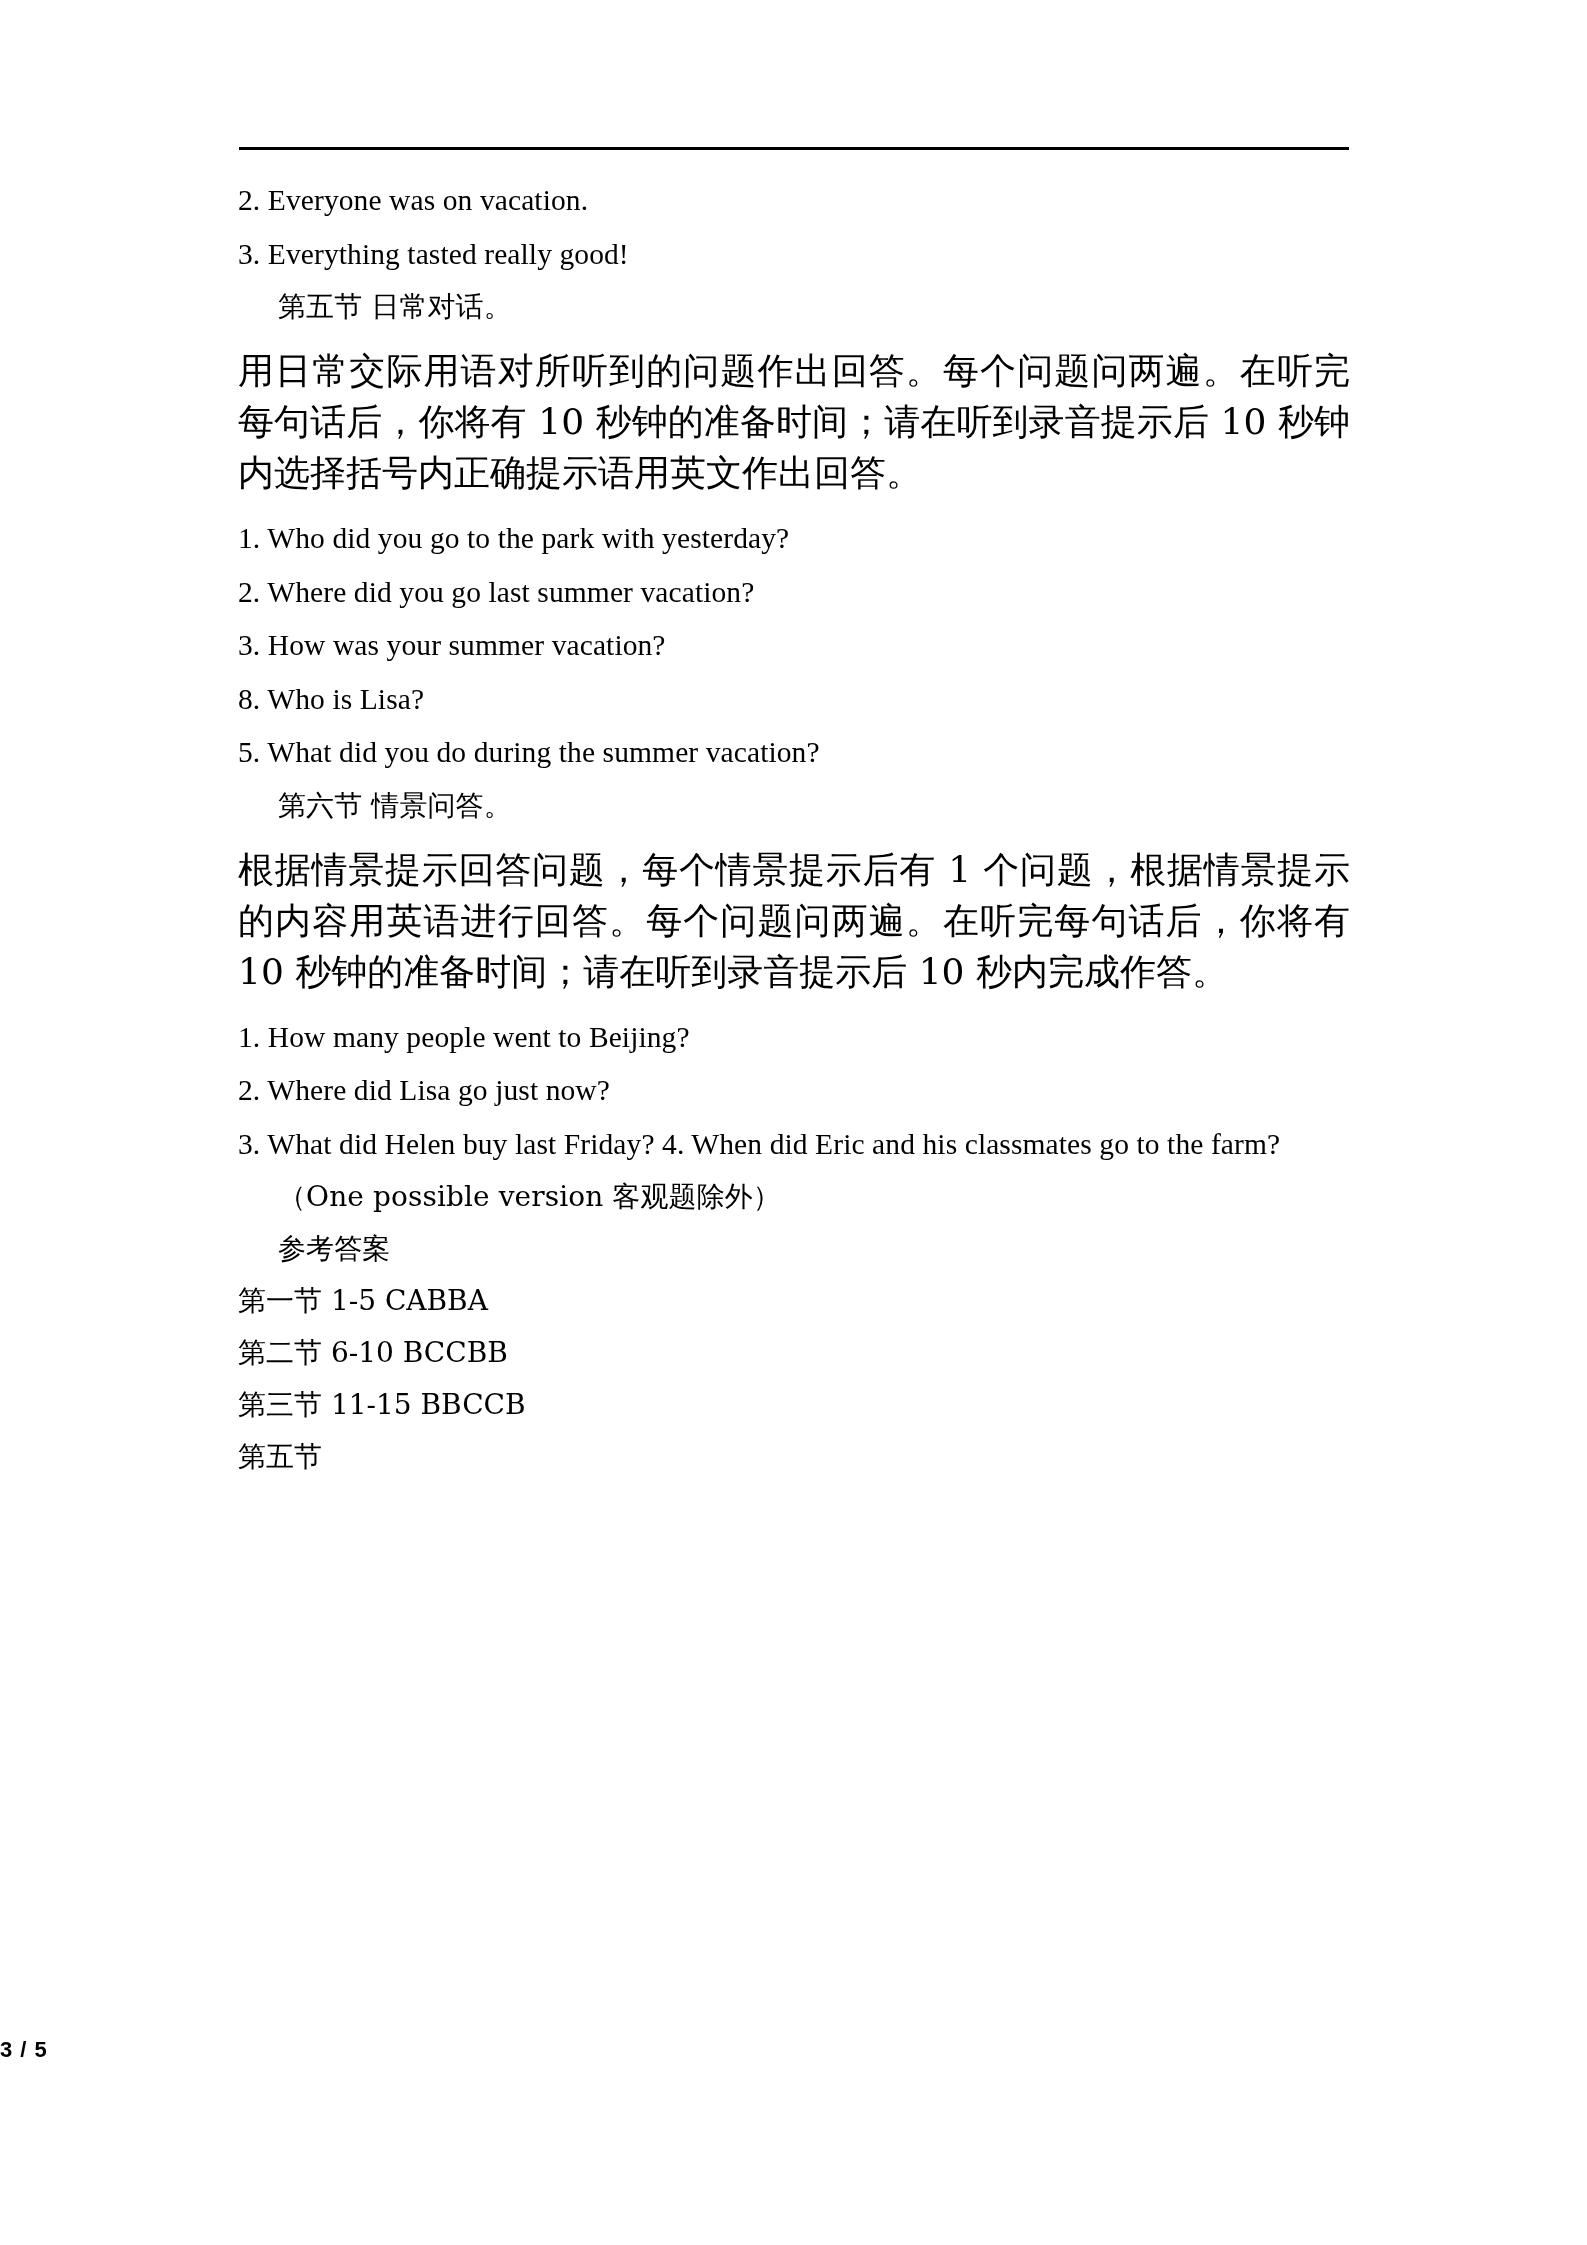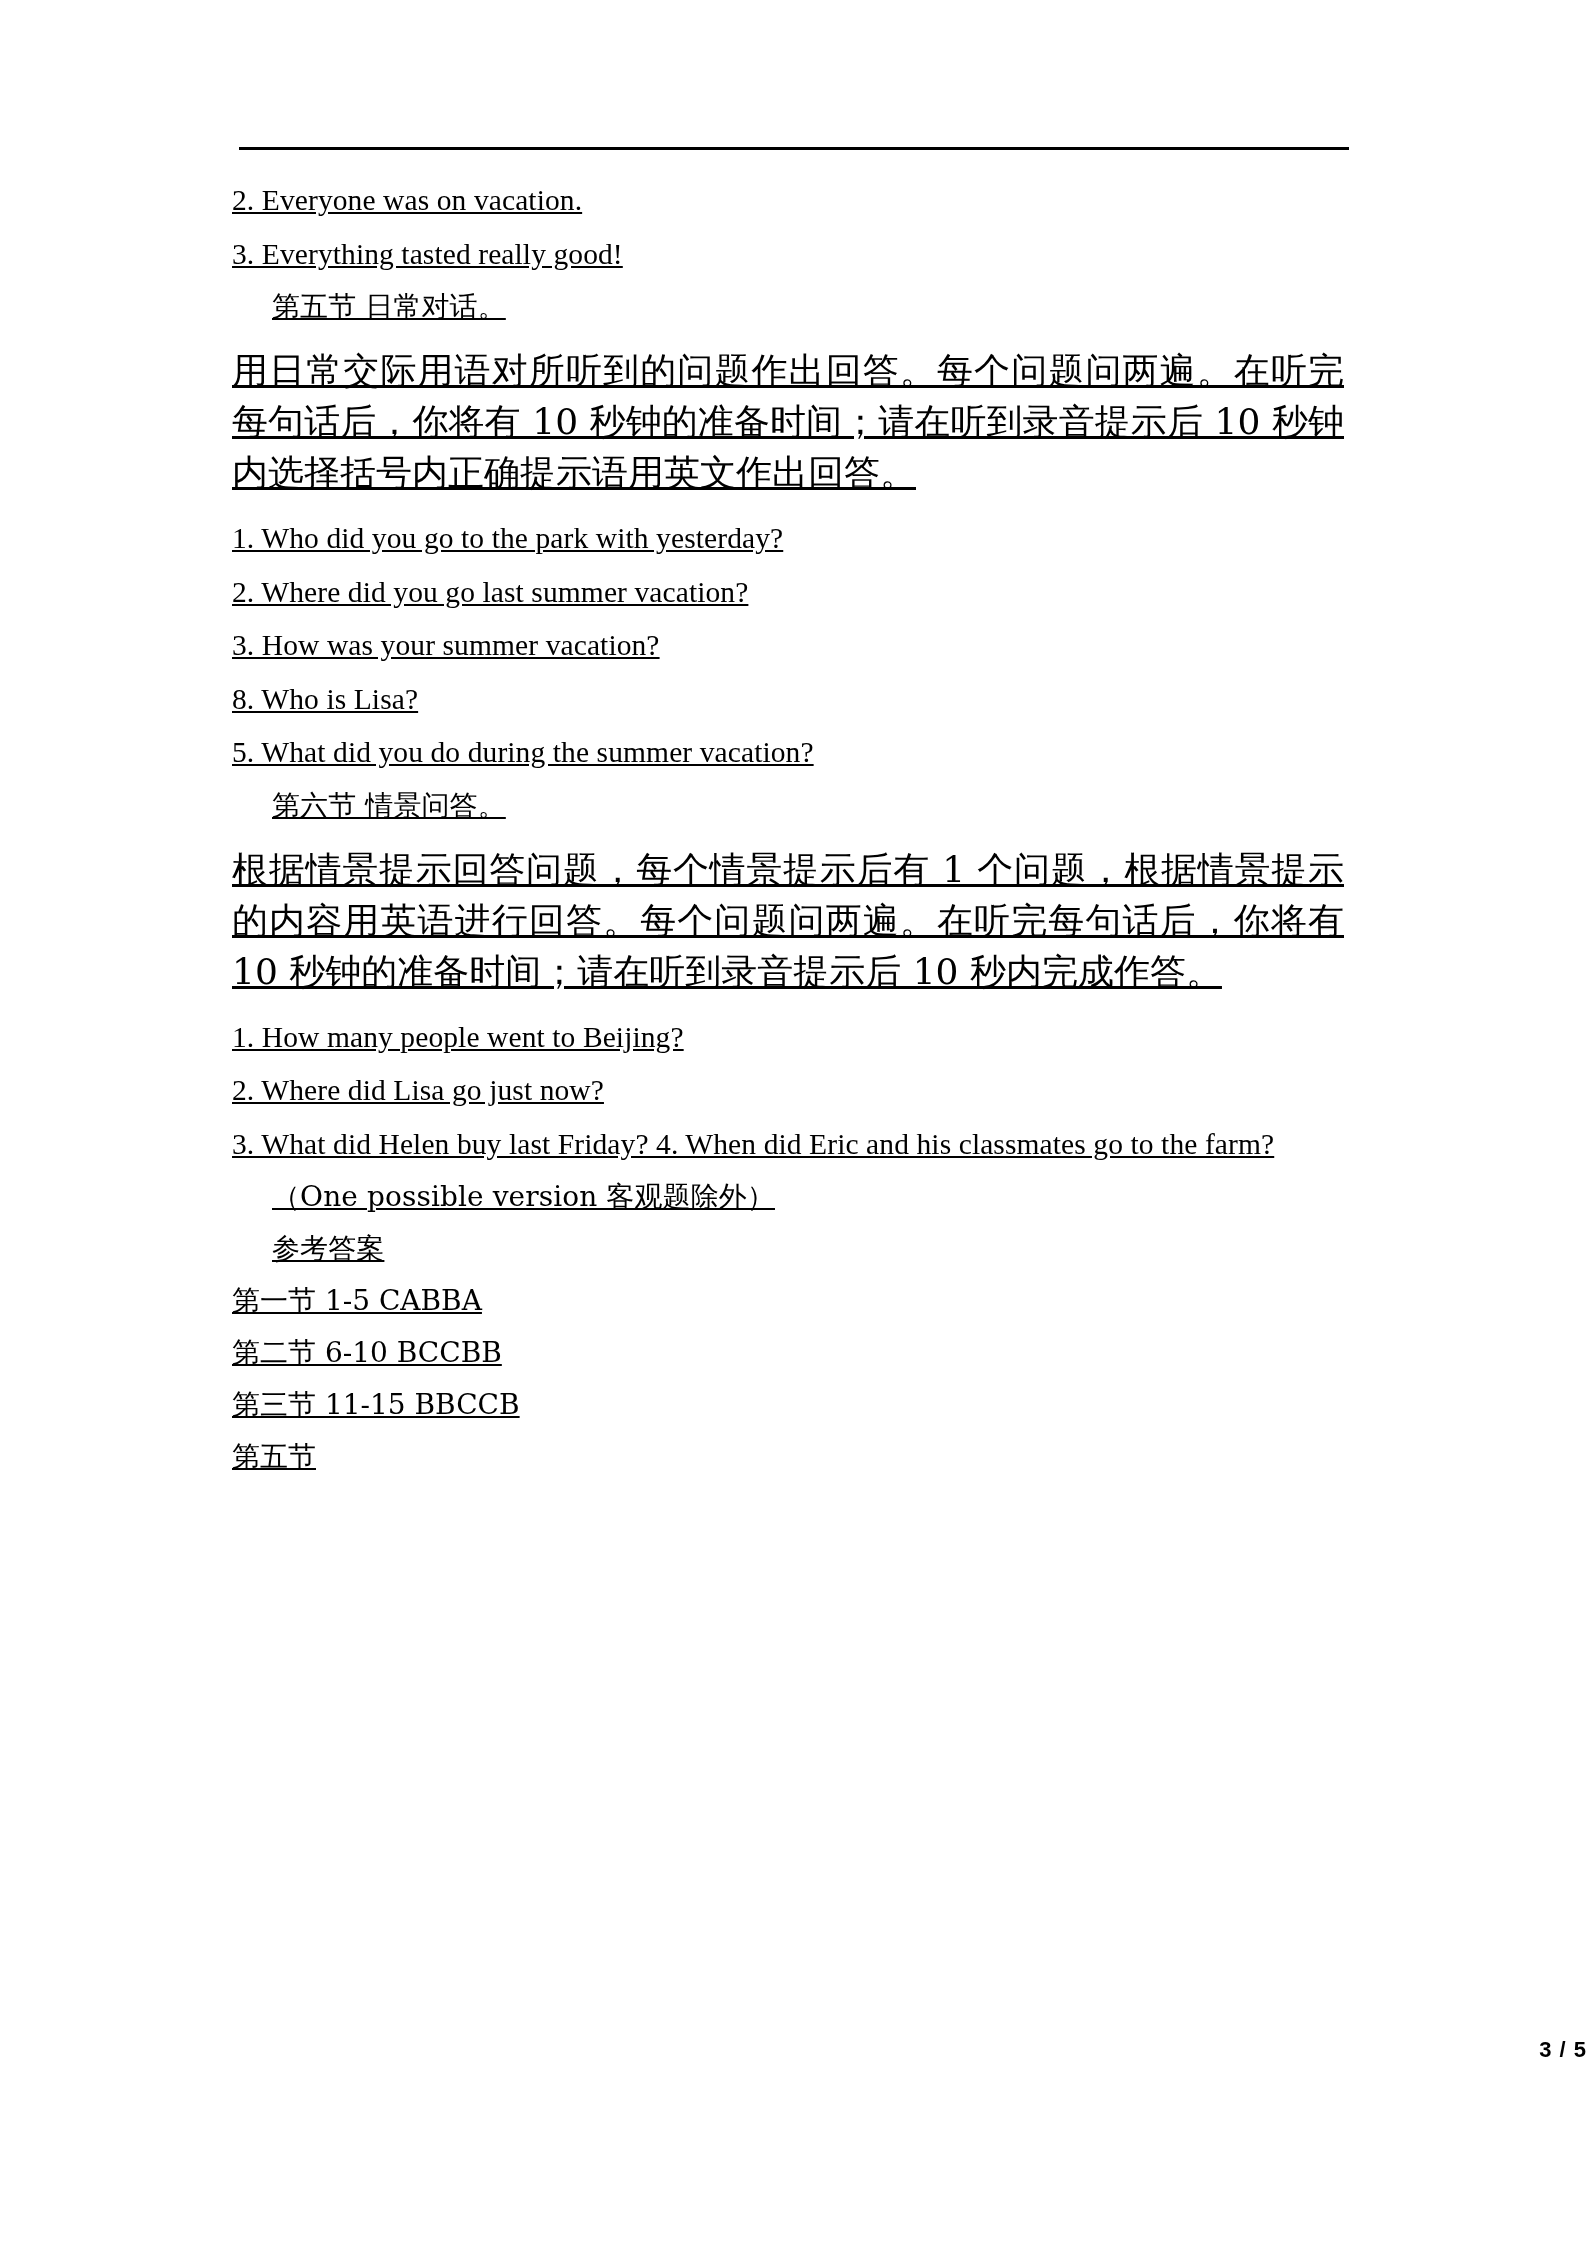--- a/index.html
+++ b/index.html
@@ -29,24 +29,23 @@
     position: absolute;
     left: 239px;
     top: 147px;
     width: 1110px;
     height: 3px;
     background: #000000;
   }
 
   .body-block {
     position: absolute;
-    left: 232px;
+    left: 238px;
     top: 186px;
     width: 1112px;
-    text-decoration: underline;
   }
 
   
   .line {
     font-size: 29.5px;
     line-height: 1.0;
     margin: 0 0 22px 0;
     white-space: nowrap;
     letter-spacing: 0.1px;
   }
@@ -85,21 +84,21 @@
     margin: 0 0 24px 0;
     white-space: nowrap;
   }
   .gap-md { margin-bottom: 24px; }
 
   .footer {
     position: absolute;
     left: 0;
     top: 2037px;
     width: 1587px;
-    text-align: right;
+    text-align: left;
   }
   .footer-num {
     font-family: "Liberation Sans", "DejaVu Sans", sans-serif;
     font-size: 22px;
     font-weight: bold;
     color: #000000;
     letter-spacing: 1px;
   }
 </style>
 </head>

